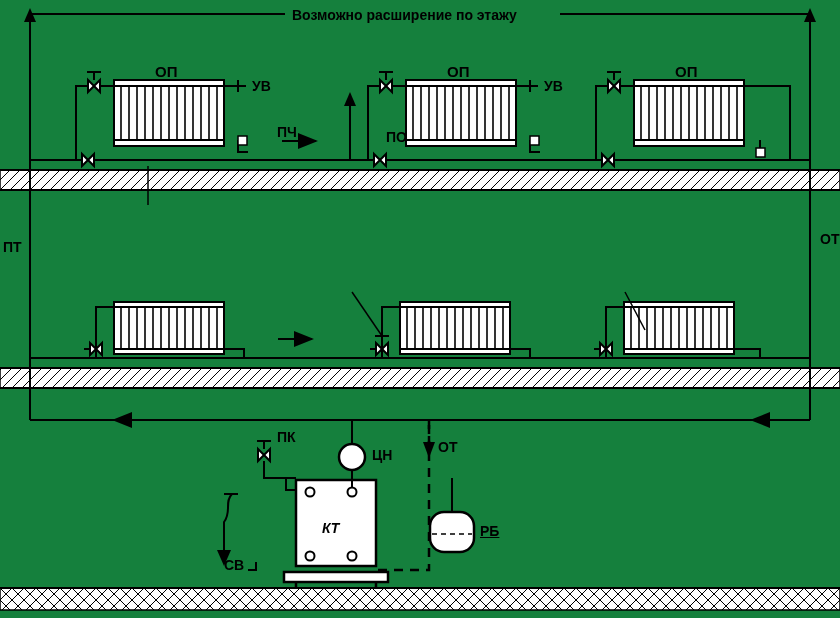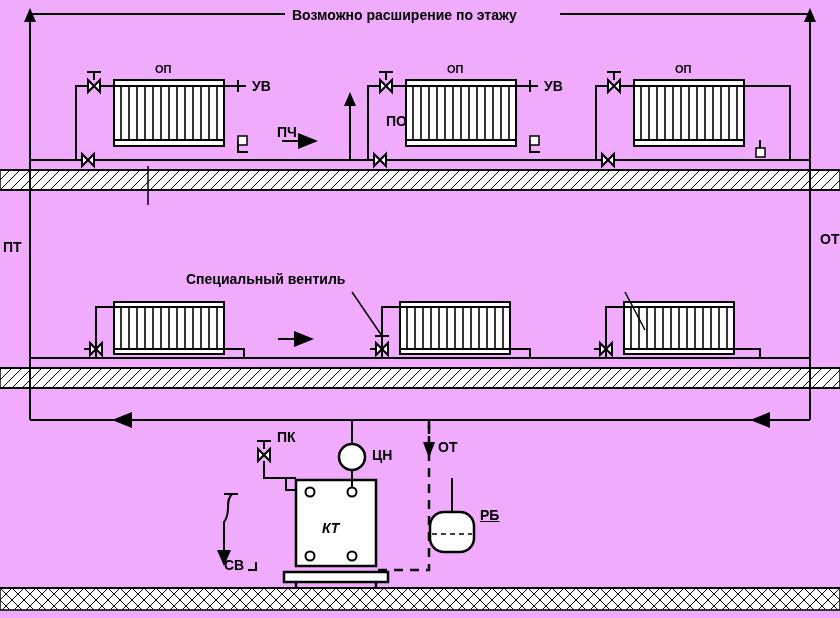--- a/index.html
+++ b/index.html
@@ -7,38 +7,38 @@
     padding: 0;
     background: #ffffff;
   }
   body {
     font-family: "Liberation Sans", sans-serif;
   }
   #stage {
     position: relative;
     width: 840px;
     height: 618px;
-    background: #f0abfc;
+    background: #15803d;
     overflow: hidden;
   }
   #stage svg {
     position: absolute;
     left: 0;
     top: 0;
   }
   .lbl {
     position: absolute;
     font-family: "Liberation Sans", sans-serif;
     font-weight: bold;
     color: #000000;
     white-space: nowrap;
     line-height: 1;
   }
   .lbl-md { font-size: 14px; }
-  .lbl-lg { font-size: 11px; }
+  .lbl-lg { font-size: 15px; }
 </style>
 </head>
 <body>
 
 <div id="stage">
 
   <svg width="840" height="618" viewBox="0 0 840 618">
     <defs>
       <pattern id="hatchFloor" width="10" height="10" patternUnits="userSpaceOnUse">
         <rect width="10" height="10" fill="#ffffff"></rect>
@@ -348,28 +348,27 @@
   <div class="lbl lbl-md" style="left:292px; top:8px;">Возможно расширение по этажу</div>
 
   <div class="lbl lbl-lg" style="left:155px; top:64px;">ОП</div>
   <div class="lbl lbl-lg" style="left:447px; top:64px;">ОП</div>
   <div class="lbl lbl-lg" style="left:675px; top:64px;">ОП</div>
 
   <div class="lbl lbl-md" style="left:252px; top:79px;">УВ</div>
   <div class="lbl lbl-md" style="left:544px; top:79px;">УВ</div>
 
   <div class="lbl lbl-md" style="left:277px; top:125px;">ПЧ</div>
-  <div class="lbl lbl-md" style="left:362px; top:114px;padding-left:24px;">ПО</div>
+  <div class="lbl lbl-md" style="left:362px; top:130px;padding-left:24px;">ПО</div>
 
 
   <div class="lbl lbl-md" style="left:3px; top:240px;">ПТ</div>
   <div class="lbl lbl-md" style="left:820px; top:232px;">ОТ</div>
 
-  <div class="lbl lbl-md" style="left:186px; top:272px;">Специальный вентиль</div>
 
   <div class="lbl lbl-md" style="left:277px; top:430px;">ПК</div>
   <div class="lbl lbl-md" style="left:372px; top:448px;">ЦН</div>
   <div class="lbl lbl-md" style="left:438px; top:440px;">ОТ</div>
   <div class="lbl lbl-md" style="left:322px; top:521px;font-style:italic;">КТ</div>
-  <div class="lbl lbl-md" style="left:480px; top:508px;text-decoration:underline;">РБ</div>
+  <div class="lbl lbl-md" style="left:480px; top:524px;text-decoration:underline;">РБ</div>
   <div class="lbl lbl-md" style="left:224px; top:558px;">СВ</div>
 
 </div>
 
 </body></html>

